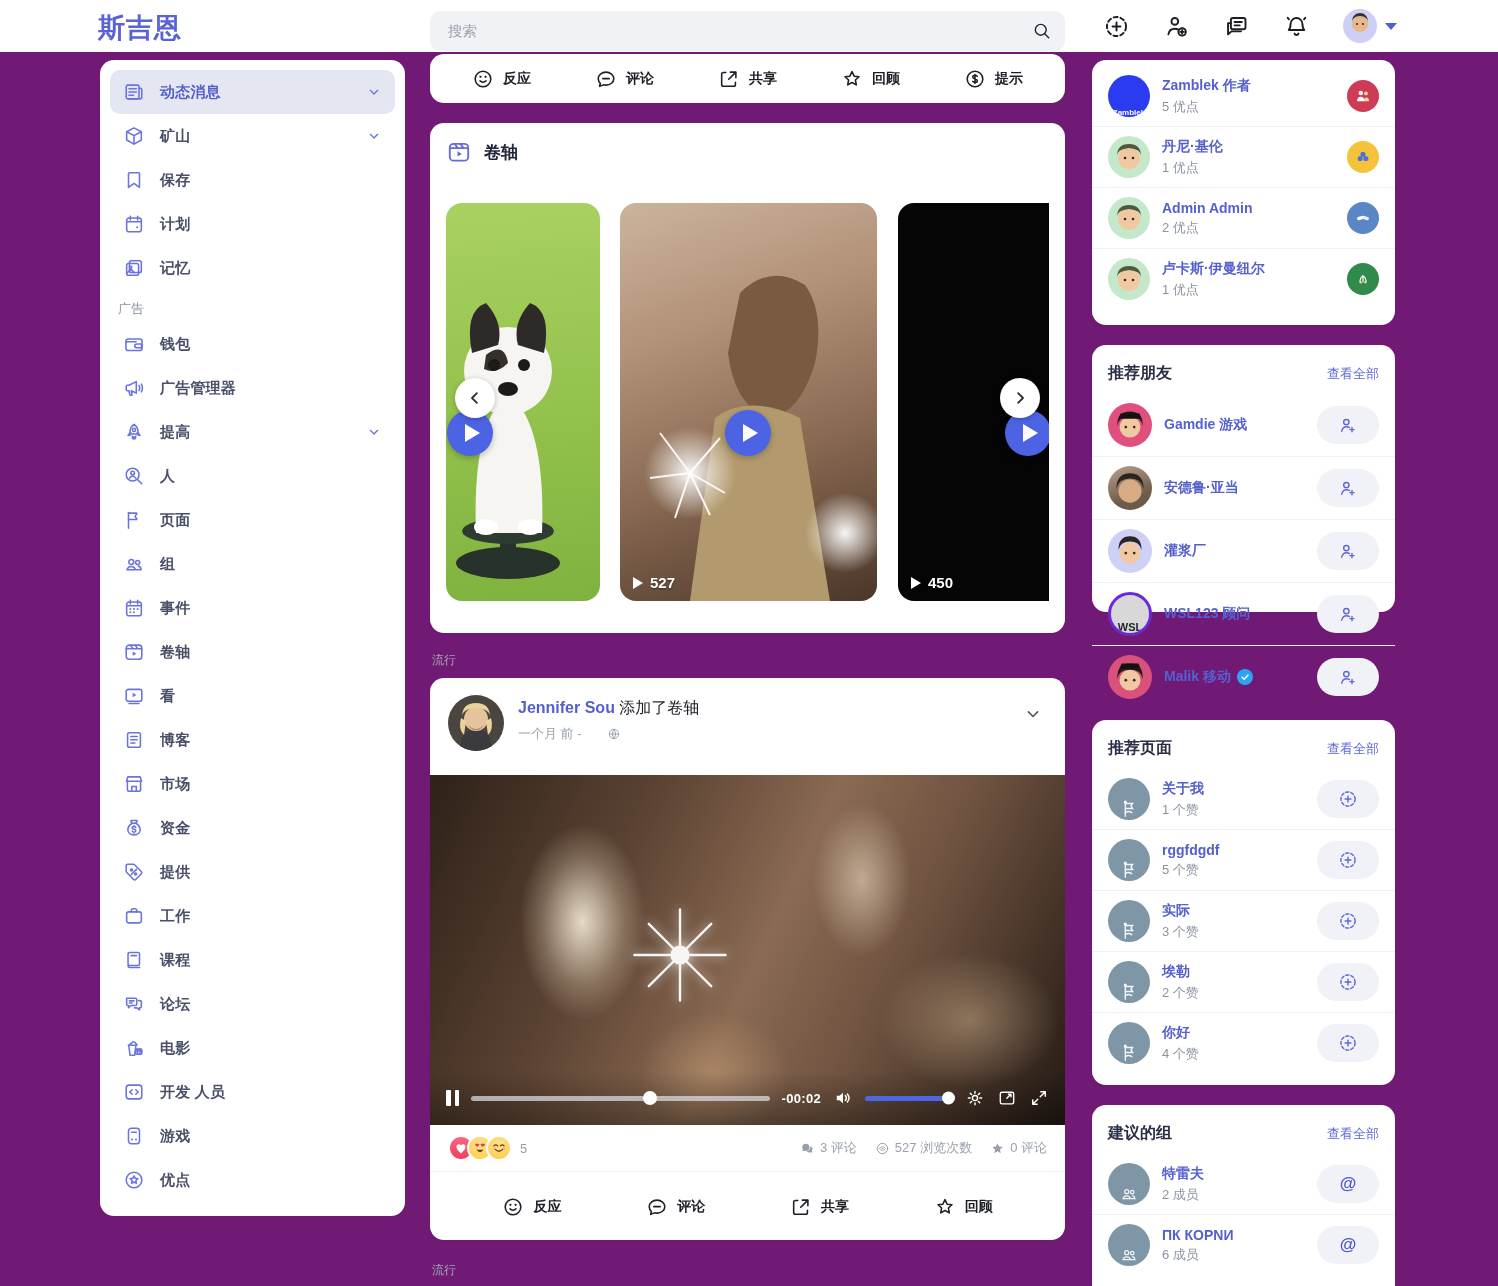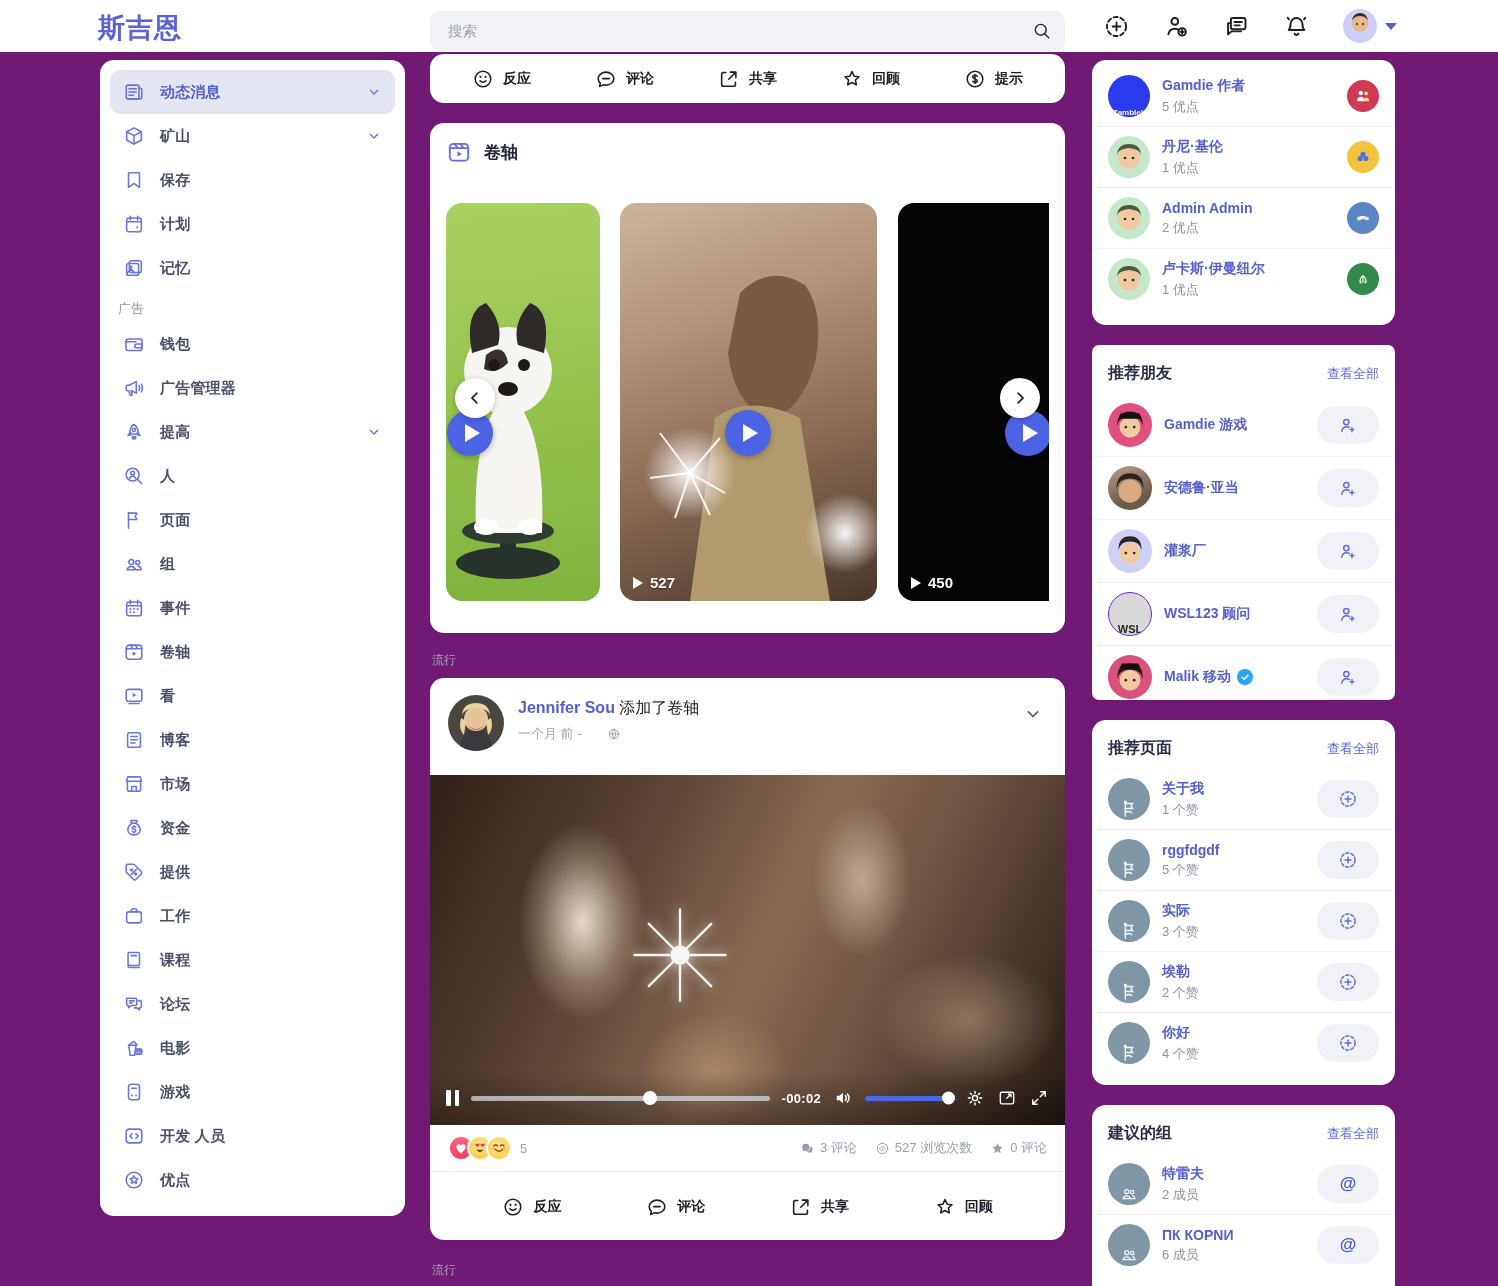--- a/index.html
+++ b/index.html
@@ -99,21 +99,21 @@
   .emocount{margin-left:15px;font-size:13px;color:#9aa0ab;}
   .rstats{display:flex;align-items:center;gap:18px;color:#9aa0ab;font-size:13px;}
   .rstat{display:flex;align-items:center;gap:5px;}
   .rstat .ic{width:15px;height:15px;color:#9aa0ab;}
   .post-actions{position:absolute;left:0;top:495px;width:100%;height:67px;display:flex;align-items:center;justify-content:space-around;padding:0 30px;box-sizing:border-box;}
 
   
   .rail{position:absolute;left:1092px;top:0;width:303px;}
   .rcard{position:absolute;left:0;width:303px;background:#fff;border-radius:14px;box-shadow:0 1px 2px rgba(25,30,70,.04);box-sizing:border-box;}
   .rcardA{top:60px;height:265px;padding:6px 0;}
-  .rcardB{top:345px;height:355px;border-radius:7px;}
+  .rcardB{top:345px;height:267px;}
   .rcardC{top:720px;height:365px;}
   .rcardD{top:1105px;height:300px;}
   .rhead{display:flex;align-items:center;justify-content:space-between;padding:18px 16px 10px;}
   .rhead .t{font-size:16px;font-weight:bold;color:#2a2f45;}
   .rhead .seeall{font-size:13px;color:#5f6ad6;cursor:pointer;}
   .rrow{display:flex;align-items:center;gap:12px;padding:9px 16px;border-bottom:1px solid #f0f1f4;}
   .rrow:last-child{border-bottom:none;}
   .ravatar{width:42px;height:42px;border-radius:50%;flex:none;display:flex;align-items:flex-end;justify-content:center;overflow:hidden;}
   .rinfo{flex:1;min-width:0;}
   .rname{font-size:14px;font-weight:bold;color:#5560cf;display:flex;align-items:center;gap:6px;}
@@ -418,35 +418,35 @@
             <path d="M7.4 9c0-1.2.9-2.1 2-2.1.3-1 1.1-1.7 2.1-1.7s1.8.6 2.1 1.5c.9.2 1.6 1.1 1.6 2.1"></path>
             <rect x="13.8" y="13.2" width="6.7" height="5.6" rx="1"></rect>
             <path d="M13.8 15.2h6.7M15.8 13.2v5.6M18.5 13.2v5.6"></path>
           </svg>
         </span>
         <span class="lbl">电影</span>
       </div>
     <div class="nav-item">
         <span class="ic">
           <svg viewBox="0 0 24 24" fill="none" stroke="currentColor" stroke-width="1.7" stroke-linecap="round" stroke-linejoin="round">
+            <rect x="3.5" y="4.5" width="17" height="15" rx="3.2"></rect>
+            <path d="m10 9.5-2.6 2.5L10 14.5M14 9.5l2.6 2.5L14 14.5"></path>
+          </svg>
+        </span>
+        <span class="lbl">开发 人员</span>
+      </div>
+    <div class="nav-item">
+        <span class="ic">
+          <svg viewBox="0 0 24 24" fill="none" stroke="currentColor" stroke-width="1.7" stroke-linecap="round" stroke-linejoin="round">
             <rect x="6" y="3.5" width="12" height="17" rx="3"></rect>
             <path d="M9.5 8h5"></path>
             <path d="M9.8 15.8h.01M14.2 15.8h.01" stroke-width="2.2"></path>
           </svg>
         </span>
         <span class="lbl">游戏</span>
-      </div>
-    <div class="nav-item">
-        <span class="ic">
-          <svg viewBox="0 0 24 24" fill="none" stroke="currentColor" stroke-width="1.7" stroke-linecap="round" stroke-linejoin="round">
-            <rect x="3.5" y="4.5" width="17" height="15" rx="3.2"></rect>
-            <path d="m10 9.5-2.6 2.5L10 14.5M14 9.5l2.6 2.5L14 14.5"></path>
-          </svg>
-        </span>
-        <span class="lbl">开发 人员</span>
       </div>
     <div class="nav-item">
         <span class="ic">
           <svg viewBox="0 0 24 24" fill="none" stroke="currentColor" stroke-width="1.7" stroke-linecap="round" stroke-linejoin="round">
             <circle cx="12" cy="12" r="8.5"></circle>
             <path d="m12 7.6 1.3 2.6 2.9.4-2.1 2 .5 2.9L12 14.2l-2.6 1.3.5-2.9-2.1-2 2.9-.4z"></path>
           </svg>
         </span>
         <span class="lbl">优点</span>
       </div>
@@ -762,21 +762,21 @@
   </div>
 
   <div class="rail">
 
     <section class="rcard rcardA">
       <div class="rrow">
         <span class="ravatar" style="background:#2b3cf0;">
             <span class="avtxt" style="font-size:8px;">Zamblek</span>
           </span>
         <span class="rinfo">
-            <span class="rname">Gamdie 作者</span>
+            <span class="rname">Zamblek 作者</span>
             <div class="rsub">5 优点</div>
           </span>
         <span class="badge" style="background:#cf3b55;">
             <svg viewBox="0 0 24 24">
               <circle cx="9" cy="8" r="3" fill="#fff"></circle>
               <circle cx="16" cy="8.5" r="2.5" fill="#ffd9a0"></circle>
               <path d="M4 19 Q4 13 9 13 Q14 13 14 19 Z" fill="#fff"></path>
               <path d="M13 19 Q13.5 14 16.5 14 Q20 14 20 19 Z" fill="#ffd9a0"></path>
             </svg>
           </span>
@@ -909,21 +909,21 @@
             <span class="ic">
               <svg viewBox="0 0 24 24" fill="none" stroke="currentColor" stroke-width="1.7" stroke-linecap="round" stroke-linejoin="round">
                 <circle cx="10" cy="8.5" r="3.2"></circle>
                 <path d="M4.5 19.5c.6-3.6 2.9-5.5 5.9-5.5 1.3 0 2.4.3 3.3 1"></path>
                 <path d="M16.8 15v5M14.3 17.5h5"></path>
               </svg>
             </span>
           </button>
       </div>
       <div class="rrow">
-        <span class="ravatar" style="background:#d8d8d8;border:1px solid #6d28d9;box-sizing:border-box;width:44px;height:44px;">
+        <span class="ravatar" style="background:#d8d8d8;border:3px solid #6d28d9;box-sizing:border-box;width:44px;height:44px;">
             <span class="avtxt" style="color:#23262c;font-size:11px;">WSL</span>
           </span>
         <span class="rinfo">
             <span class="rname">WSL123 顾问</span>
           </span>
         <button class="pill">
             <span class="ic">
               <svg viewBox="0 0 24 24" fill="none" stroke="currentColor" stroke-width="1.7" stroke-linecap="round" stroke-linejoin="round">
                 <circle cx="10" cy="8.5" r="3.2"></circle>
                 <path d="M4.5 19.5c.6-3.6 2.9-5.5 5.9-5.5 1.3 0 2.4.3 3.3 1"></path>

